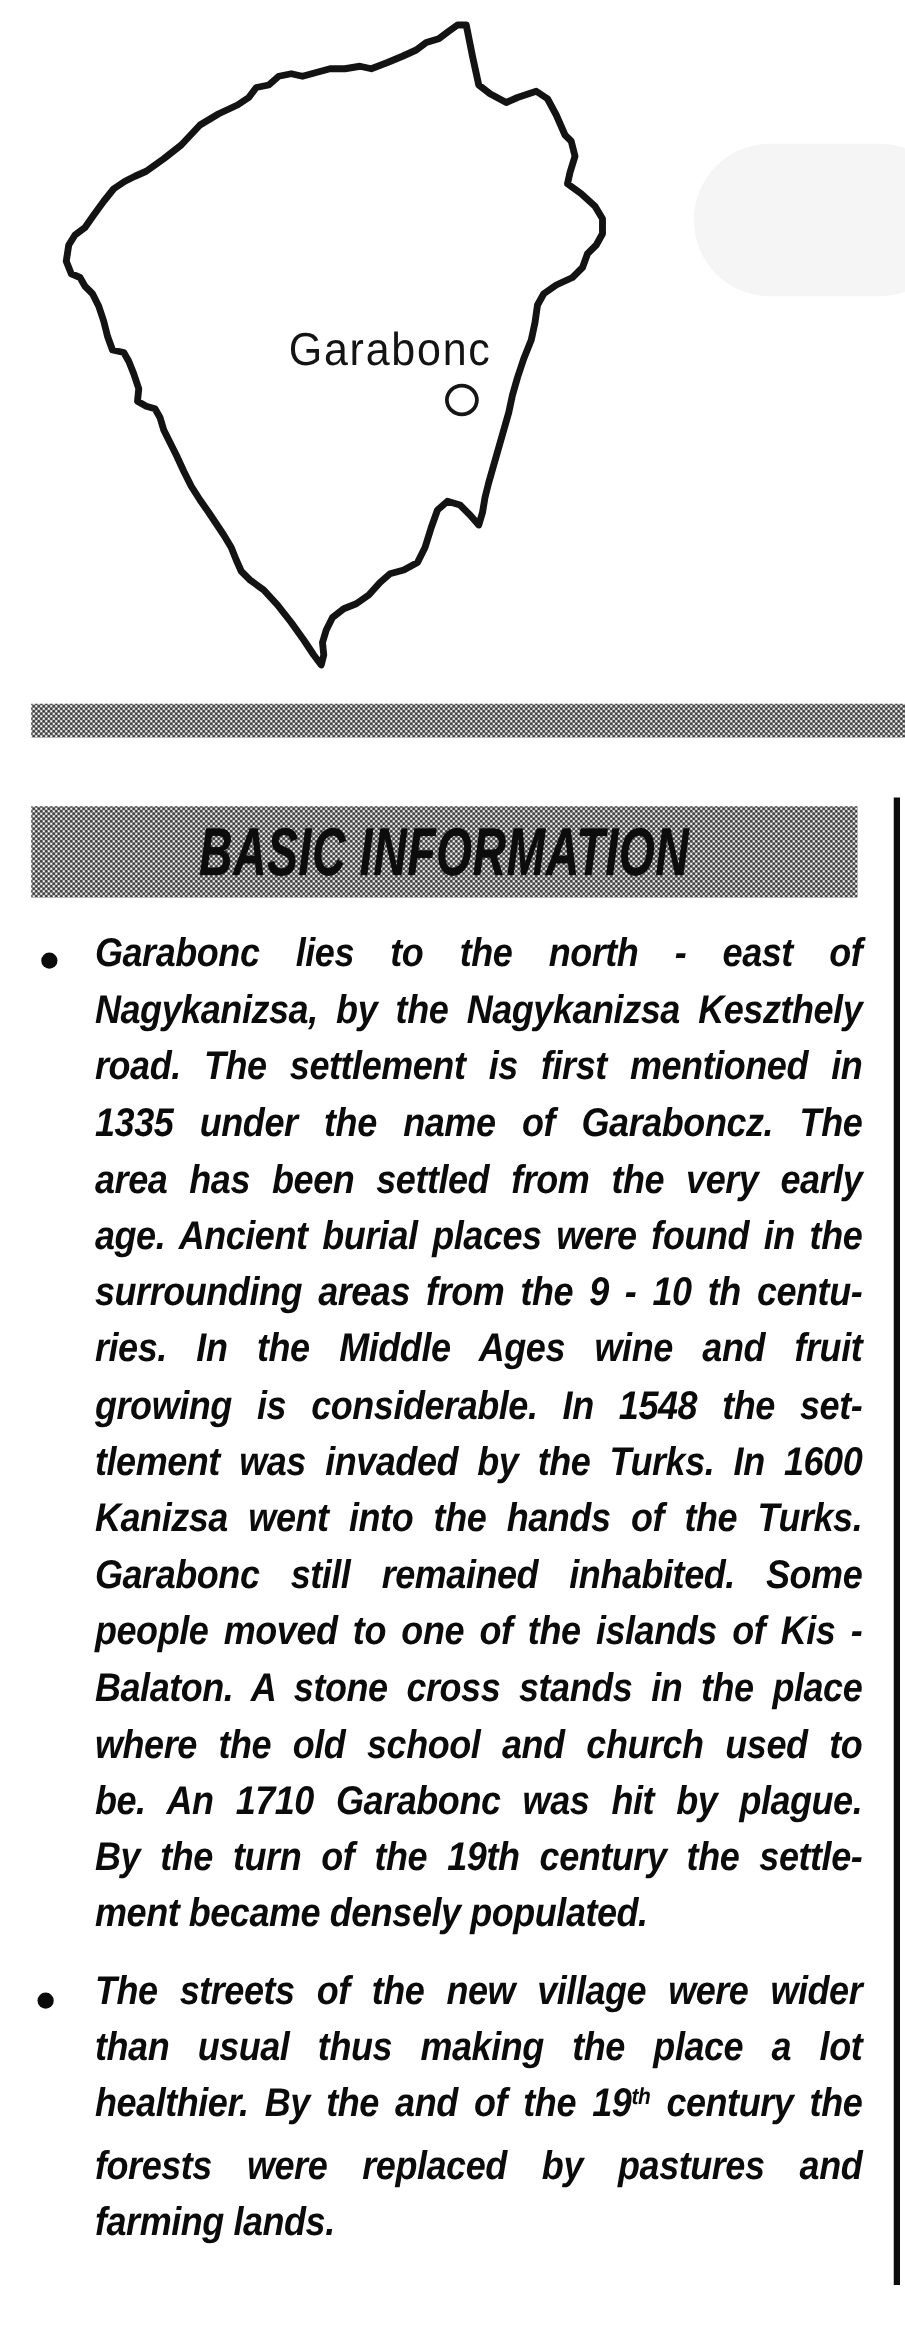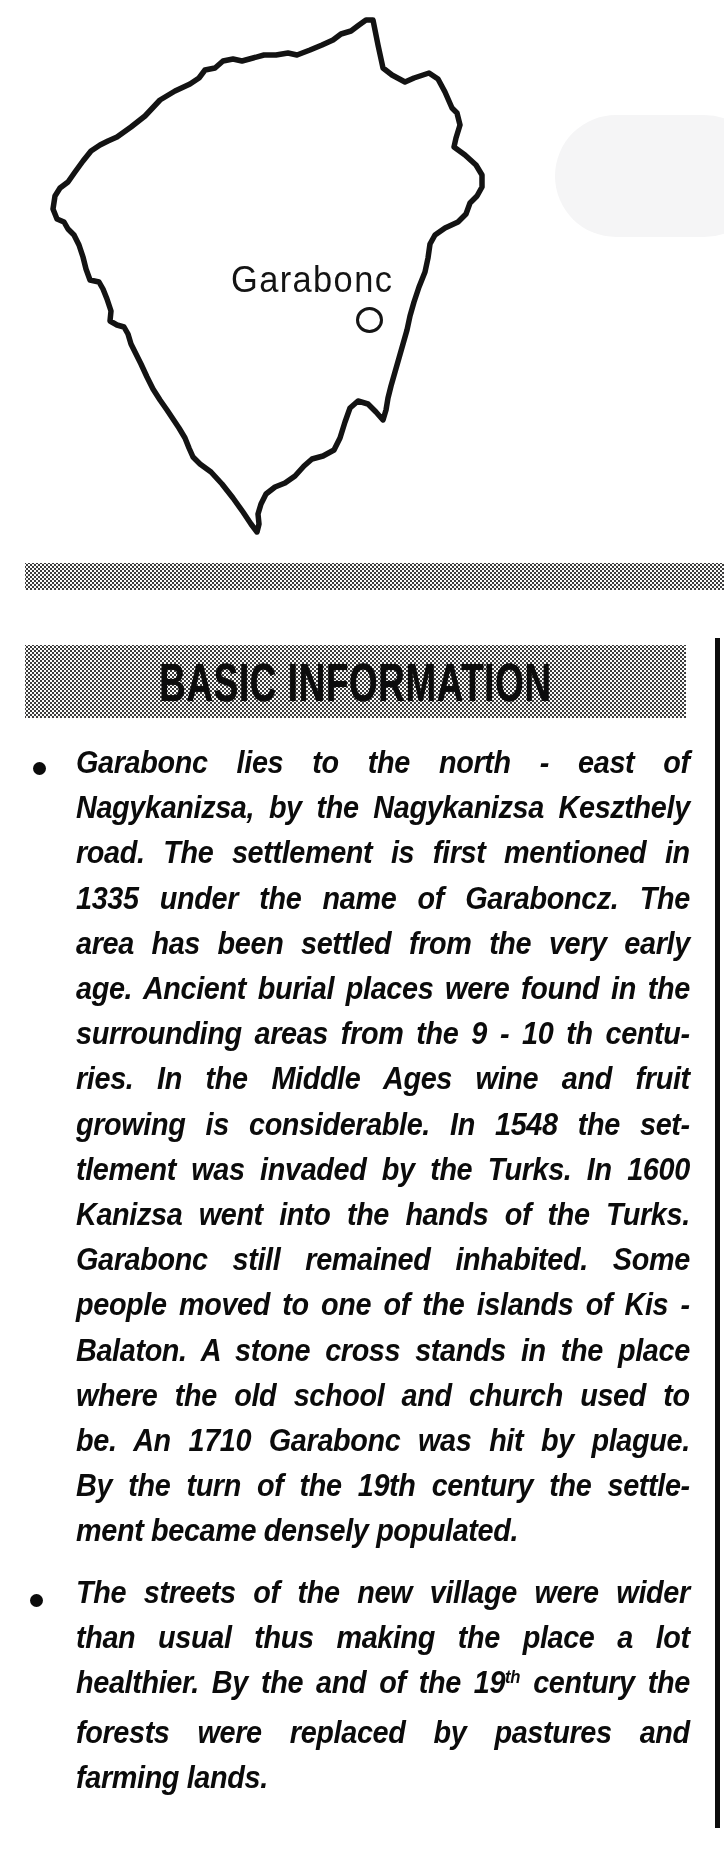--- a/index.html
+++ b/index.html
@@ -36,21 +36,21 @@
     background-color:#fbfbfa;
     background-image:
       radial-gradient(circle,#3c3c3c 1.05px,rgba(0,0,0,0) 1.35px),
       radial-gradient(circle,#3c3c3c 1.05px,rgba(0,0,0,0) 1.35px);
     background-size:4px 4px;
     background-position:0 0,2px 2px;
   }
   .divider-bar{left:25px;top:563px;width:699px;height:27px;}
   .header-band{
     left:25px;top:645px;width:661px;height:73px;
-    display:flex;align-items:center;justify-content:center;
+    display:flex;align-items:center;justify-content:center;font-style:italic;
   }
   .header-title{
     display:inline-block;
     font-weight:700;font-size:54px;line-height:54px;
     color:#0c0c0c;letter-spacing:1px;white-space:nowrap;
     transform:scaleX(0.68);
     text-shadow:0 0 1px #0c0c0c;
   }
 
   

